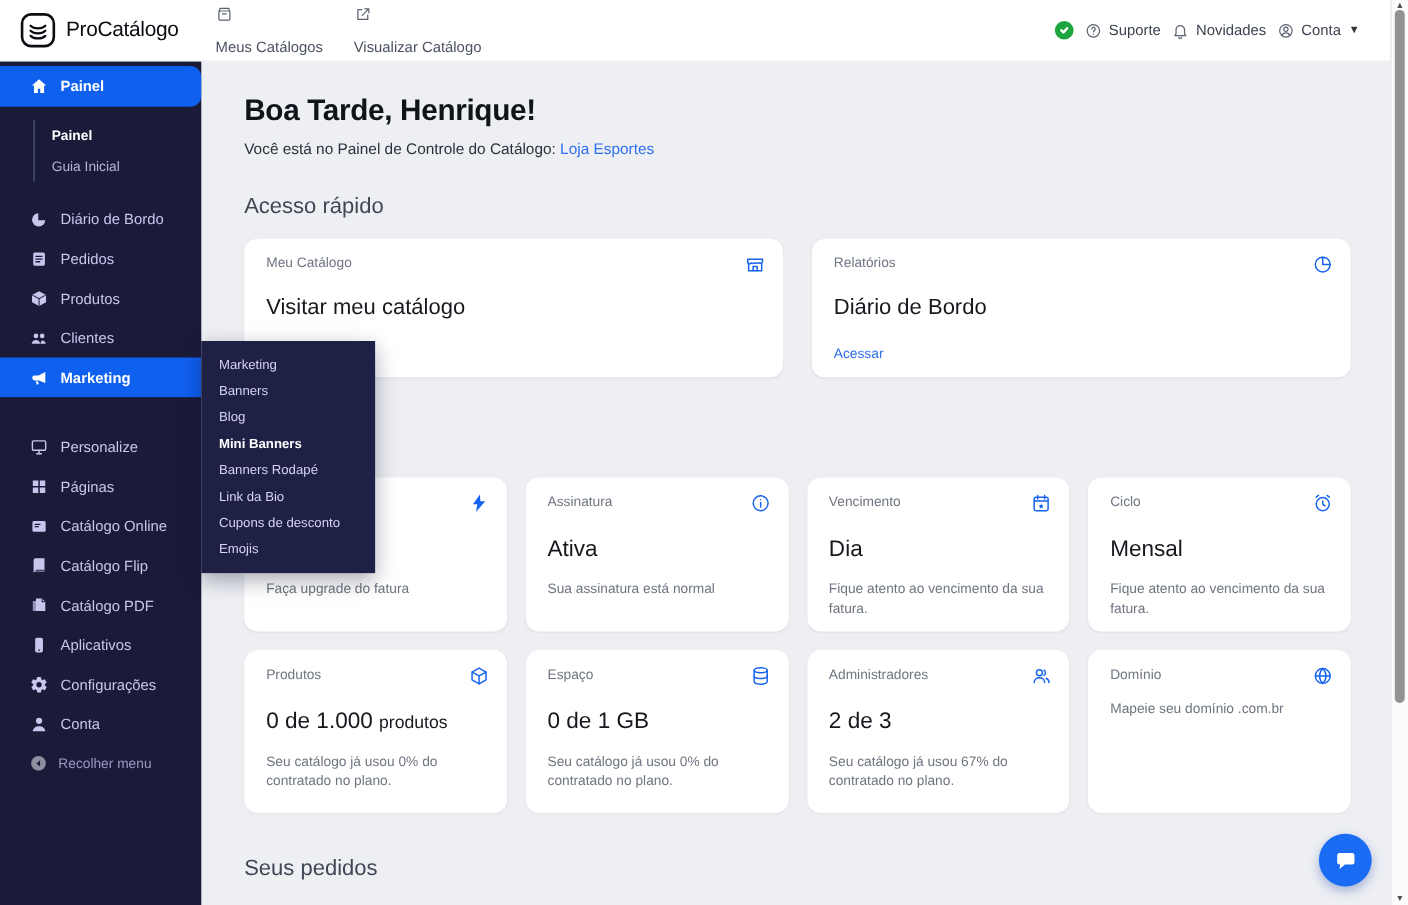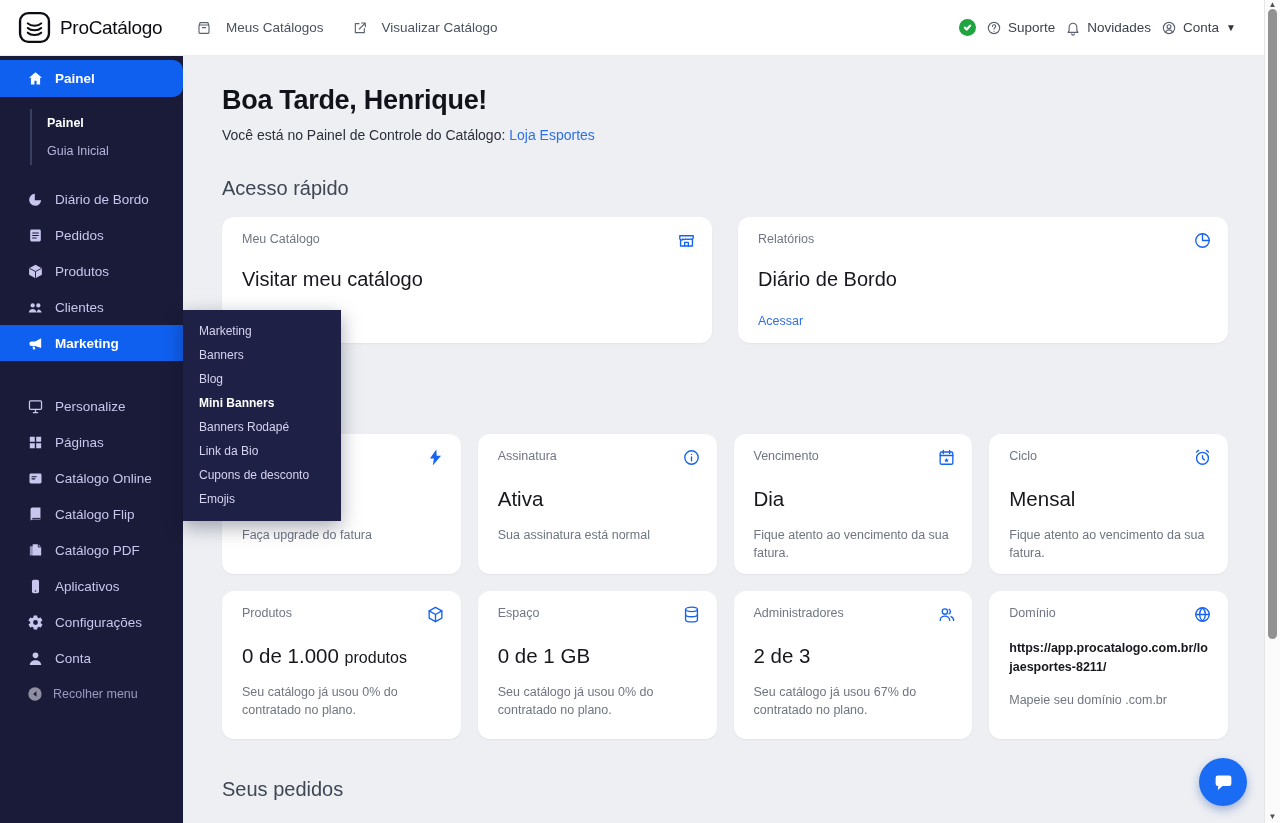--- a/index.html
+++ b/index.html
@@ -12,21 +12,21 @@
     color:#16181d;
   }
   svg { display:block; }
 
   
   .topbar{ position:absolute; top:0; left:0; width:1264px; height:56px; background:#fff;
            border-bottom:1px solid #ebedf0; display:flex; align-items:center; z-index:5; }
   .brand{ display:flex; align-items:center; gap:9px; padding-left:18px; width:176px; cursor:pointer; }
   .brand-text{ font-size:19px; font-weight:400; color:#0b0d12; letter-spacing:-.3px; }
   .topnav{ display:flex; gap:28px; margin-left:20px; }
-  .topnav-item{ display:flex; align-items:center; gap:14px; color:#4a5260; font-size:13.5px; cursor:pointer; }
+  .topnav-item{ display:flex; gap:14px; color:#4a5260; font-size:13.5px; cursor:pointer;flex-direction:column; }
   .topnav-item svg, .tr-item svg{ width:16px; height:16px; stroke:#5b6270; stroke-width:1.7; fill:none;
     stroke-linecap:round; stroke-linejoin:round; }
   .topbar-right{ margin-left:auto; display:flex; align-items:center; gap:10px; padding-right:28px; }
   .tr-item{ display:flex; align-items:center; gap:6px; color:#3c434f; font-size:13.5px; cursor:pointer; }
   .status-dot{ width:17px; height:17px; border-radius:50%; background:#1da53f; display:flex;
                align-items:center; justify-content:center; }
   .status-dot svg{ width:9px; height:9px; stroke:#fff; stroke-width:3; fill:none; stroke-linecap:round; stroke-linejoin:round; }
   .caret{ font-size:10px; color:#333; margin-left:1px; }
 
   
@@ -455,21 +455,20 @@
       <div class="stat-desc">Seu catálogo já usou 67% do contratado no plano.</div>
     </div>
     <div class="card card-domain">
       <div class="card-label">Domínio</div>
       <span class="card-icon">
         <svg viewBox="0 0 24 24">
             <circle cx="12" cy="12" r="8.5"></circle>
             <path d="M3.5 12h17M12 3.5c2.4 2.3 3.7 5.2 3.7 8.5s-1.3 6.2-3.7 8.5c-2.4-2.3-3.7-5.2-3.7-8.5S9.6 5.8 12 3.5z"></path>
           </svg>
       </span>
-      <div class="stat-value value-url">https://app.procatalogo.com.br/lojaesportes-8211/</div>
       <div class="stat-desc">Mapeie seu domínio .com.br</div>
     </div>
   </div>
 
   <h2 class="section-title st-orders">Seus pedidos</h2>
 </main>
 
 <div class="chat-fab">
   <span>
     <svg viewBox="0 0 24 24">

